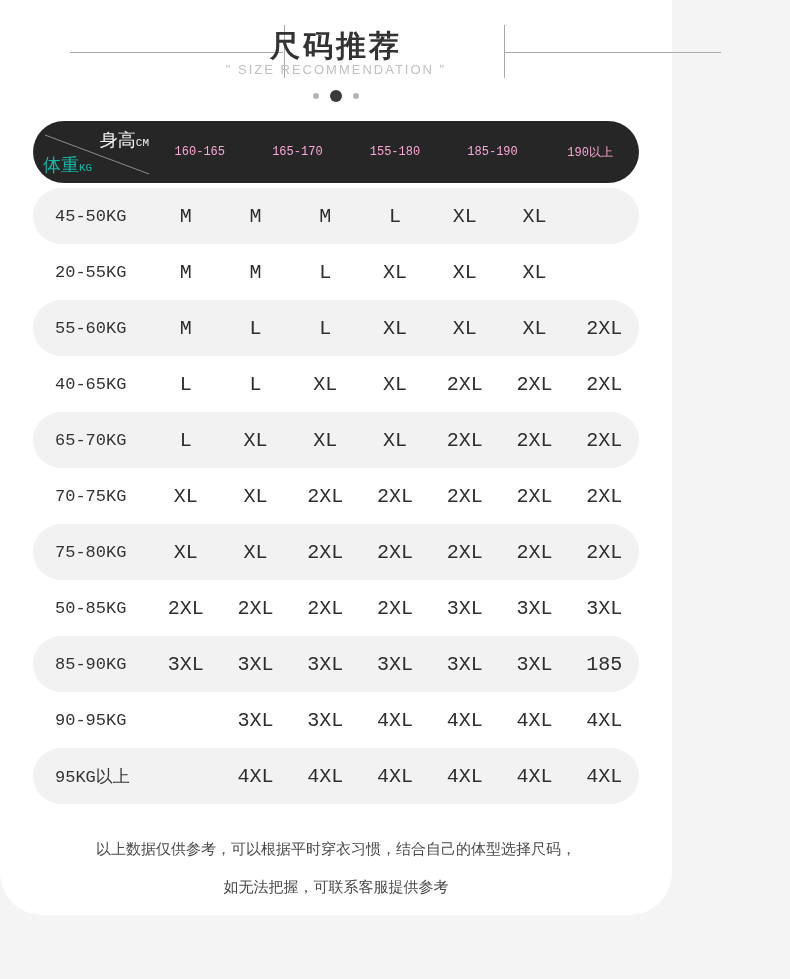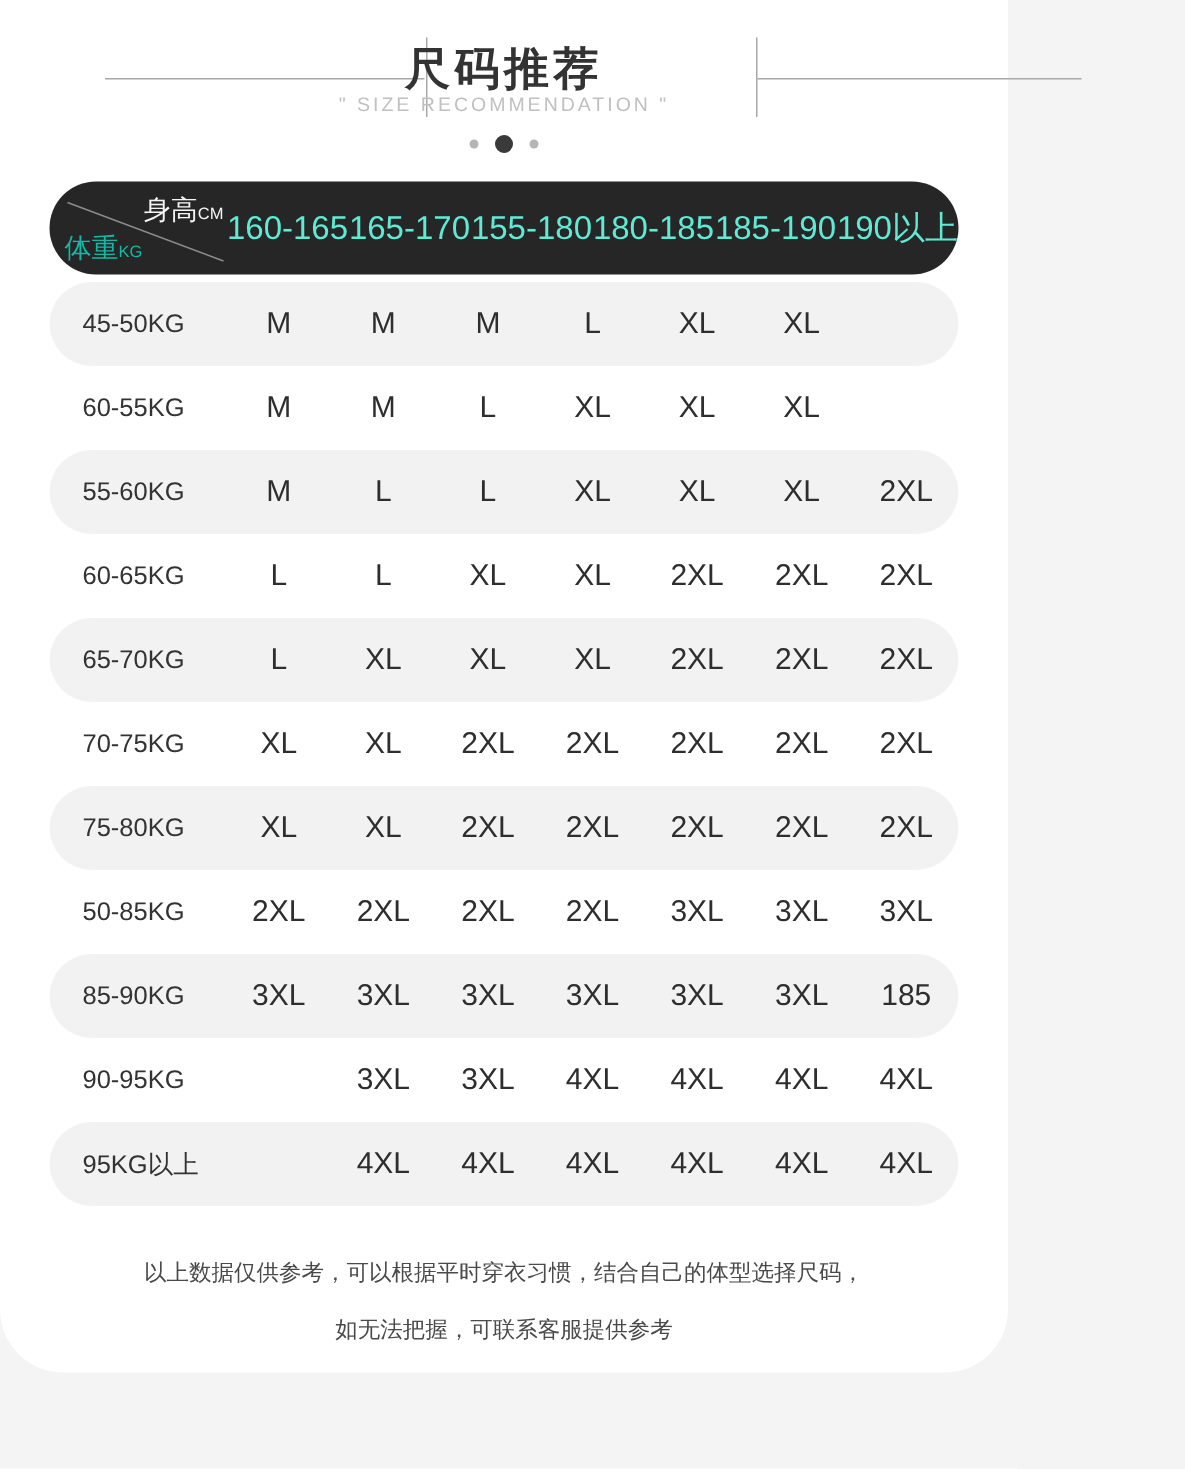--- a/index.html
+++ b/index.html
@@ -34,39 +34,39 @@
   .line-v-right { top: 25px; left: 504px; width: 1px;  height: 53px; }
   .line-h-right { top: 52px; left: 505px; width: 216px; height: 1px; }
   .dots {
     position: absolute; top: 90px; left: 0; width: 100%;
     display: flex; justify-content: center; align-items: center; gap: 11px;
   }
   .dot { width: 6px; height: 6px; border-radius: 50%; background: #b5b5b5; }
   .dot.active { width: 12px; height: 12px; background: #3a3a3a; }
 
   
-  .size-table { margin: 16px 33px 0 33px; }
+  .size-table { margin: 16px 33px 0 33px; font-family: Liberation Mono, monospace; }
   .t-header {
     display: flex; height: 62px;
     background: #262626; border-radius: 31px;
   }
   .corner { width: 118px; position: relative; flex: none; }
   .corner svg { position: absolute; top: 0; left: 0; }
   .corner-top {
     position: absolute; top: 7px; right: 2px;
     font-size: 18px; color: #f5f5f5; white-space: nowrap;
   }
   .corner-bottom {
     position: absolute; bottom: 6px; left: 10px;
     font-size: 18px; color: #14b8a6; white-space: nowrap;
   }
   .corner .unit { font-size: 11px; }
   .t-col {
     flex: 1; display: flex; align-items: center; justify-content: center;
-    font-size: 22px; color: #5eead4; white-space: nowrap;
+    font-size: 12px; color: #f9a8d4; white-space: nowrap;
   }
   .t-body { margin-top: 5px; }
   .t-row { display: flex; height: 56px; align-items: center; }
   .t-row.stripe { background: #f2f2f2; border-radius: 28px; }
   .t-label {
     width: 118px; flex: none; box-sizing: border-box; padding-left: 22px;
     font-size: 17px; color: #333333; white-space: nowrap;
   }
   .t-cell { flex: 1; text-align: center; font-size: 20px; color: #2e2e2e; }
 
@@ -105,58 +105,57 @@
           <span>身高</span><span class="unit">CM</span>
         </div>
         <div class="corner-bottom">
           <span>体重</span><span class="unit">KG</span>
         </div>
       </div>
 
     <div class="t-col">160-165</div>
         <div class="t-col">165-170</div>
         <div class="t-col">155-180</div>
-        <div class="t-col">180-185</div>
         <div class="t-col">185-190</div>
         <div class="t-col">190以上</div>
       </div>
     <div class="t-body" id="table-body">
 
     <div class="t-row stripe">
           <div class="t-label">45-50KG</div>
           <div class="t-cell">M</div>
           <div class="t-cell">M</div>
           <div class="t-cell">M</div>
           <div class="t-cell">L</div>
           <div class="t-cell">XL</div>
           <div class="t-cell">XL</div>
           <div class="t-cell"></div>
         </div>
         <div class="t-row">
-          <div class="t-label">60-55KG</div>
+          <div class="t-label">20-55KG</div>
           <div class="t-cell">M</div>
           <div class="t-cell">M</div>
           <div class="t-cell">L</div>
           <div class="t-cell">XL</div>
           <div class="t-cell">XL</div>
           <div class="t-cell">XL</div>
           <div class="t-cell"></div>
         </div>
         <div class="t-row stripe">
           <div class="t-label">55-60KG</div>
           <div class="t-cell">M</div>
           <div class="t-cell">L</div>
           <div class="t-cell">L</div>
           <div class="t-cell">XL</div>
           <div class="t-cell">XL</div>
           <div class="t-cell">XL</div>
           <div class="t-cell">2XL</div>
         </div>
         <div class="t-row">
-          <div class="t-label">60-65KG</div>
+          <div class="t-label">40-65KG</div>
           <div class="t-cell">L</div>
           <div class="t-cell">L</div>
           <div class="t-cell">XL</div>
           <div class="t-cell">XL</div>
           <div class="t-cell">2XL</div>
           <div class="t-cell">2XL</div>
           <div class="t-cell">2XL</div>
         </div>
         <div class="t-row stripe">
           <div class="t-label">65-70KG</div>

